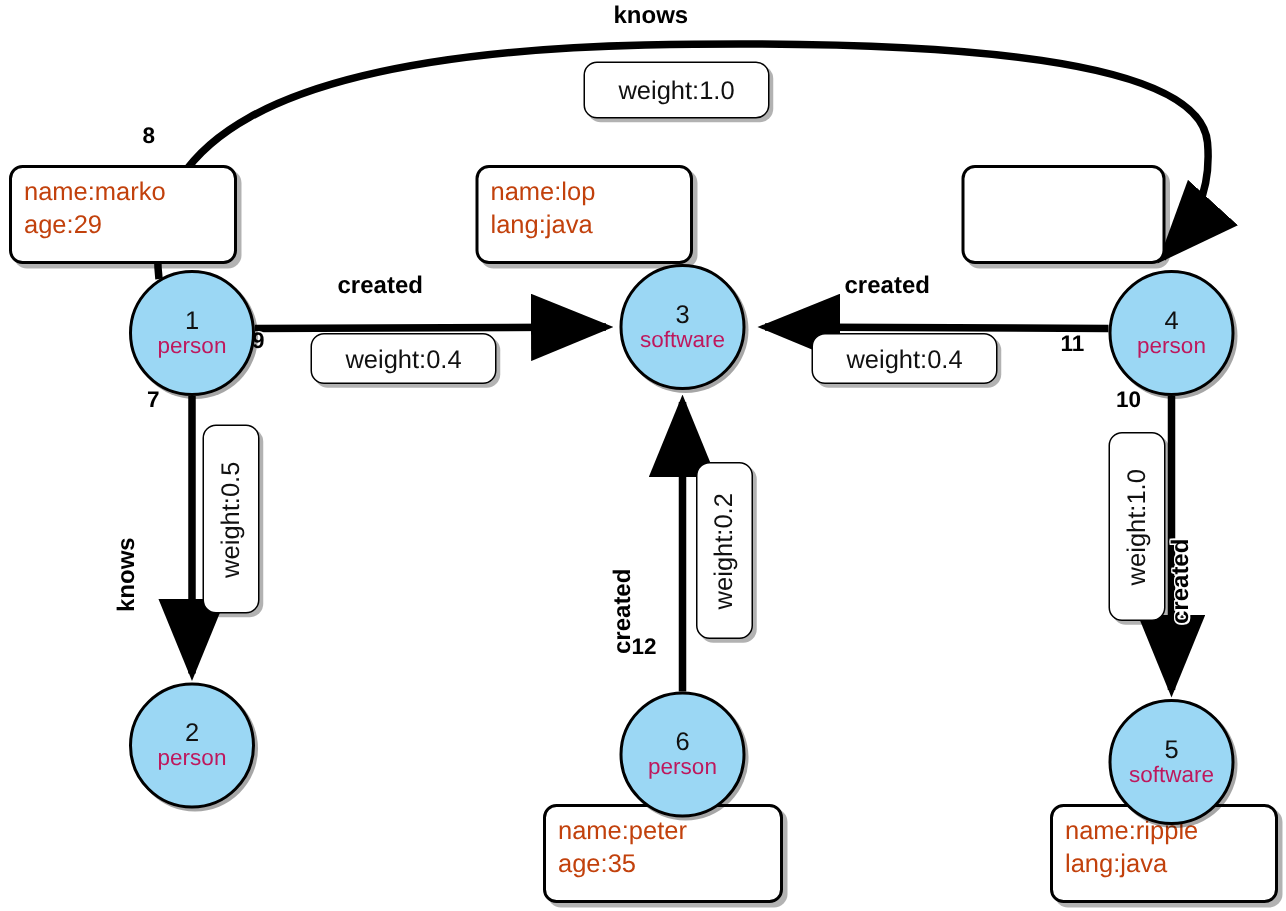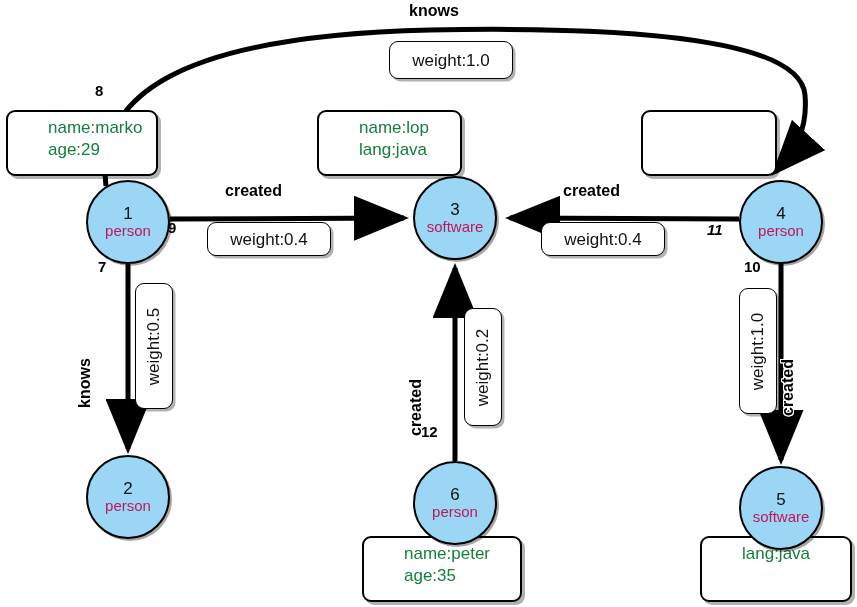--- a/index.html
+++ b/index.html
@@ -54,24 +54,23 @@
     background: #ffffff;
     border: 2px solid #000000;
     border-radius: 9px;
     box-sizing: border-box;
     padding: 5px 8px 4px 8px;
     z-index: 20;
     box-shadow: 3px 3px 0 rgba(0,0,0,0.30);
   }
   .propbox div {
     font-size: 17px;
-    color: #15803d;
+    color: #c2410c;
     line-height: 1.28;
     white-space: nowrap;
-    margin-left: 32px;
   }
 
   
   .weight {
     position: absolute;
     background: #ffffff;
     border: 1.8px solid #000000;
     border-radius: 9px;
     box-sizing: border-box;
     display: flex;
@@ -151,20 +150,21 @@
 
   <div class="propbox" style="left:317px; top:110px; width:145px; height:66px;">
     <div>name:lop</div>
     <div>lang:java</div>
   </div>
 
   <div class="propbox" style="left:641px; top:110px; width:136px; height:66px;">
   </div>
 
   <div class="propbox" style="left:700px; top:536px; width:152px; height:66px;">
+    <div>name:ripple</div>
     <div>lang:java</div>
   </div>
 
   <div class="propbox" style="left:362px; top:536px; width:160px; height:66px;">
     <div>name:peter</div>
     <div>age:35</div>
   </div>
 
   <div class="weight" style="left:389px; top:41px; width:124px; height:38px;">
     <span>weight:1.0</span>
@@ -201,21 +201,21 @@
   <div class="elabel vert" style="left:425px; top:418px;">created</div>
 
   <div class="elabel vert" style="left:797px; top:398px;">created</div>
 
   <div class="eid" style="left:95px; top:82px;">8</div>
 
   <div class="eid" style="left:168px; top:219px;">9</div>
 
   <div class="eid" style="left:98px; top:258px;">7</div>
 
-  <div class="eid" style="left:707px; top:221px;font-style:italic;">11</div>
+  <div class="eid" style="left:707px; top:221px;">11</div>
 
   <div class="eid" style="left:744px; top:258px;">10</div>
 
   <div class="eid" style="left:421px; top:423px;">12</div>
 
   <div class="vertex" style="left:86px; top:180px; width:84px; height:84px;">
     <span class="v-id">1</span>
     <span class="v-label">person</span>
   </div>
 

